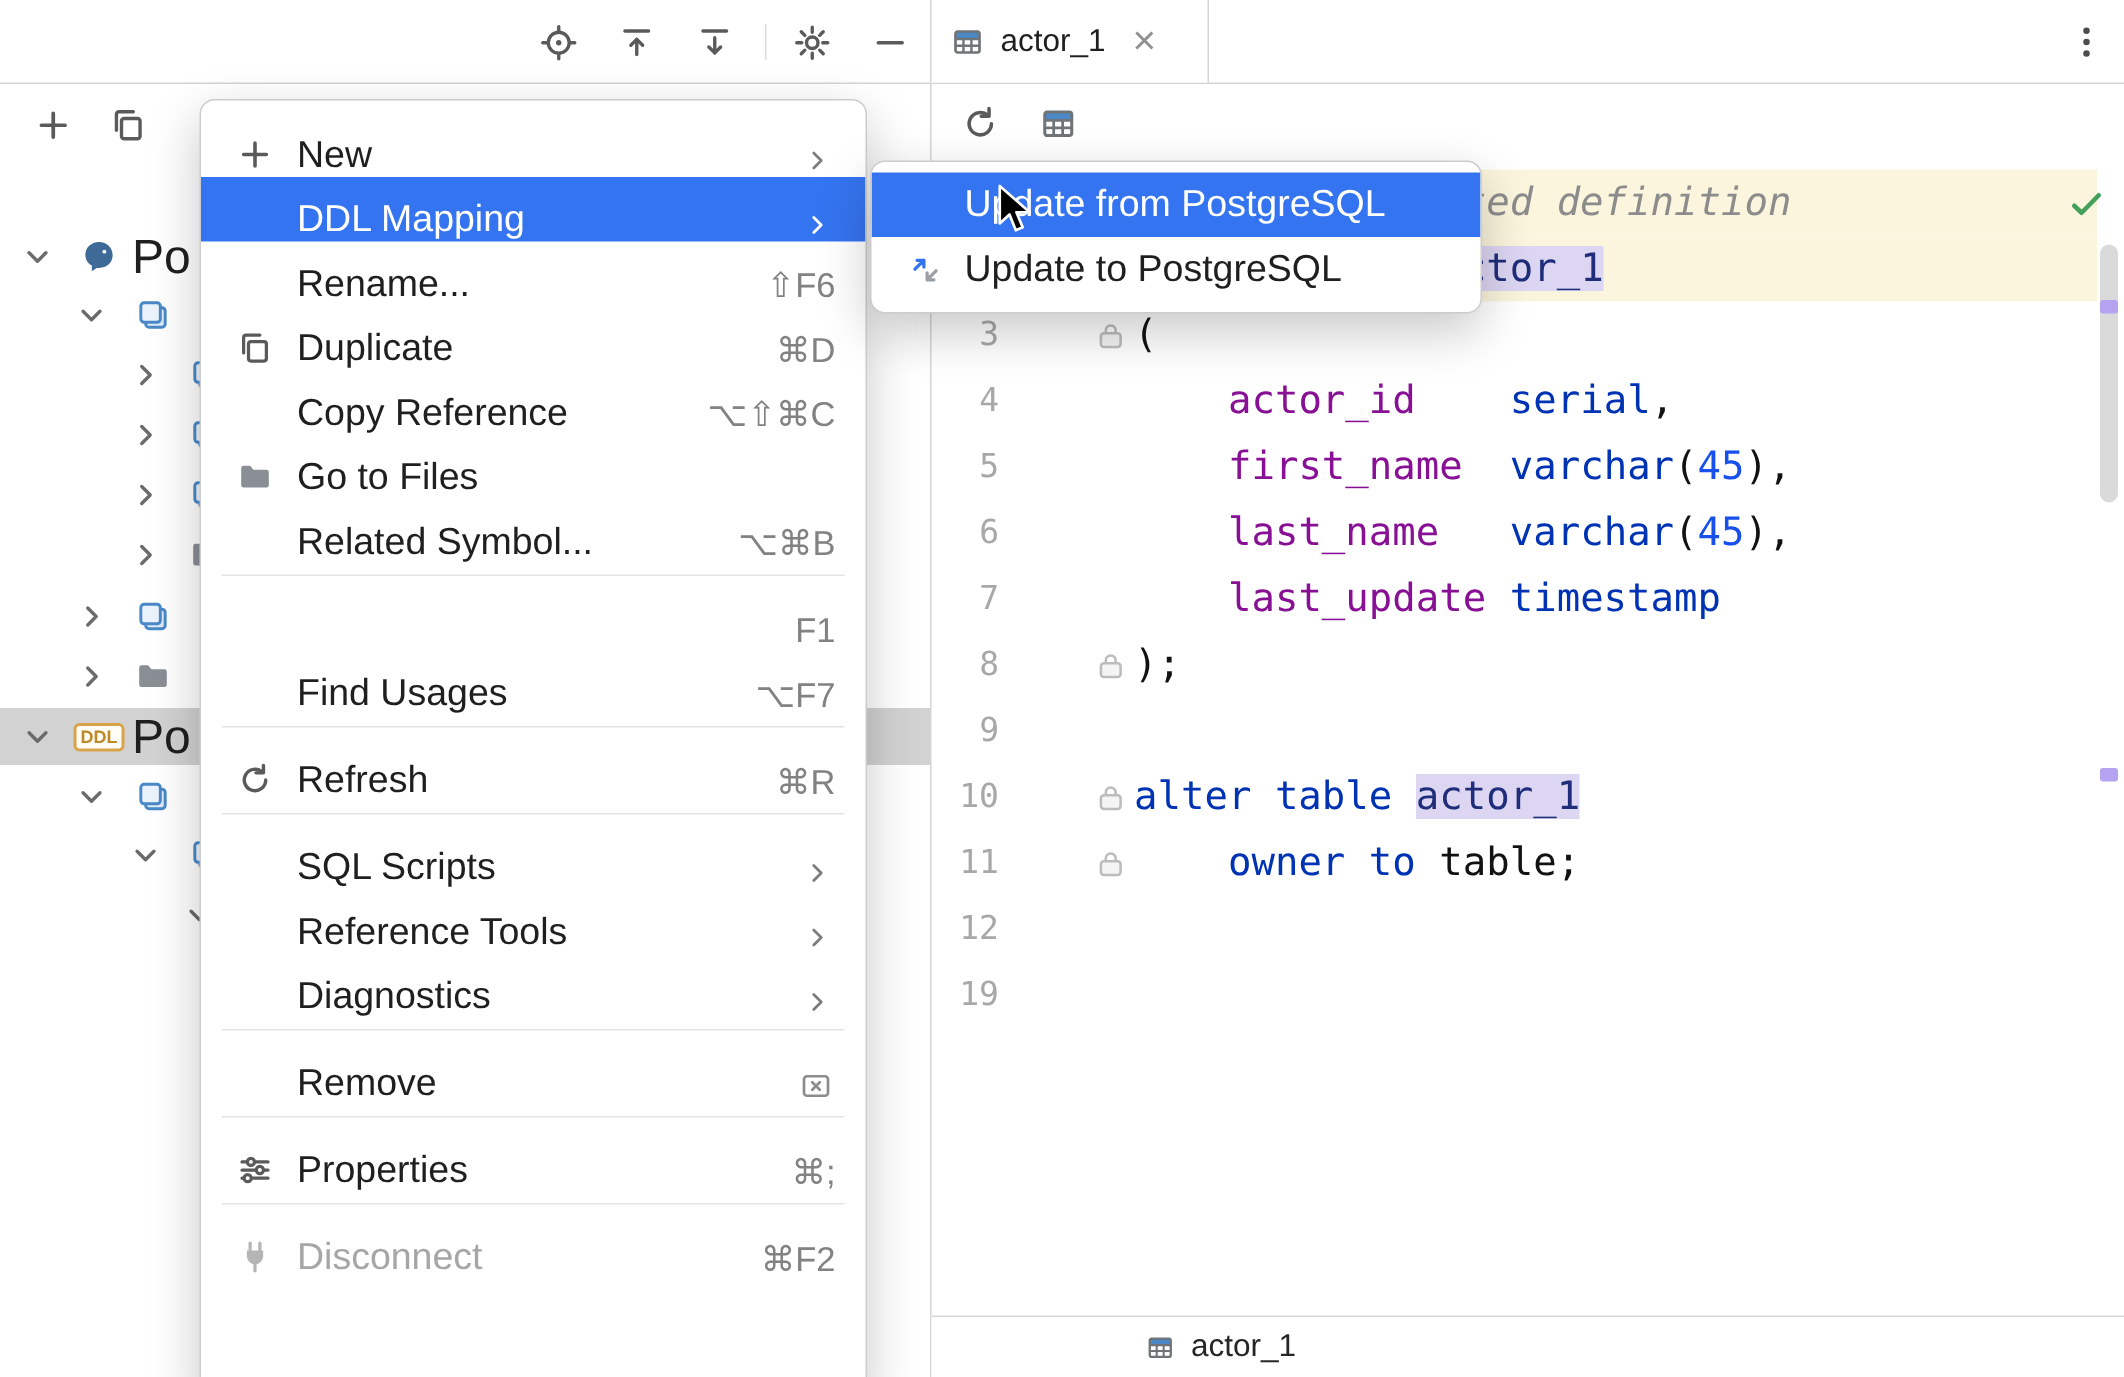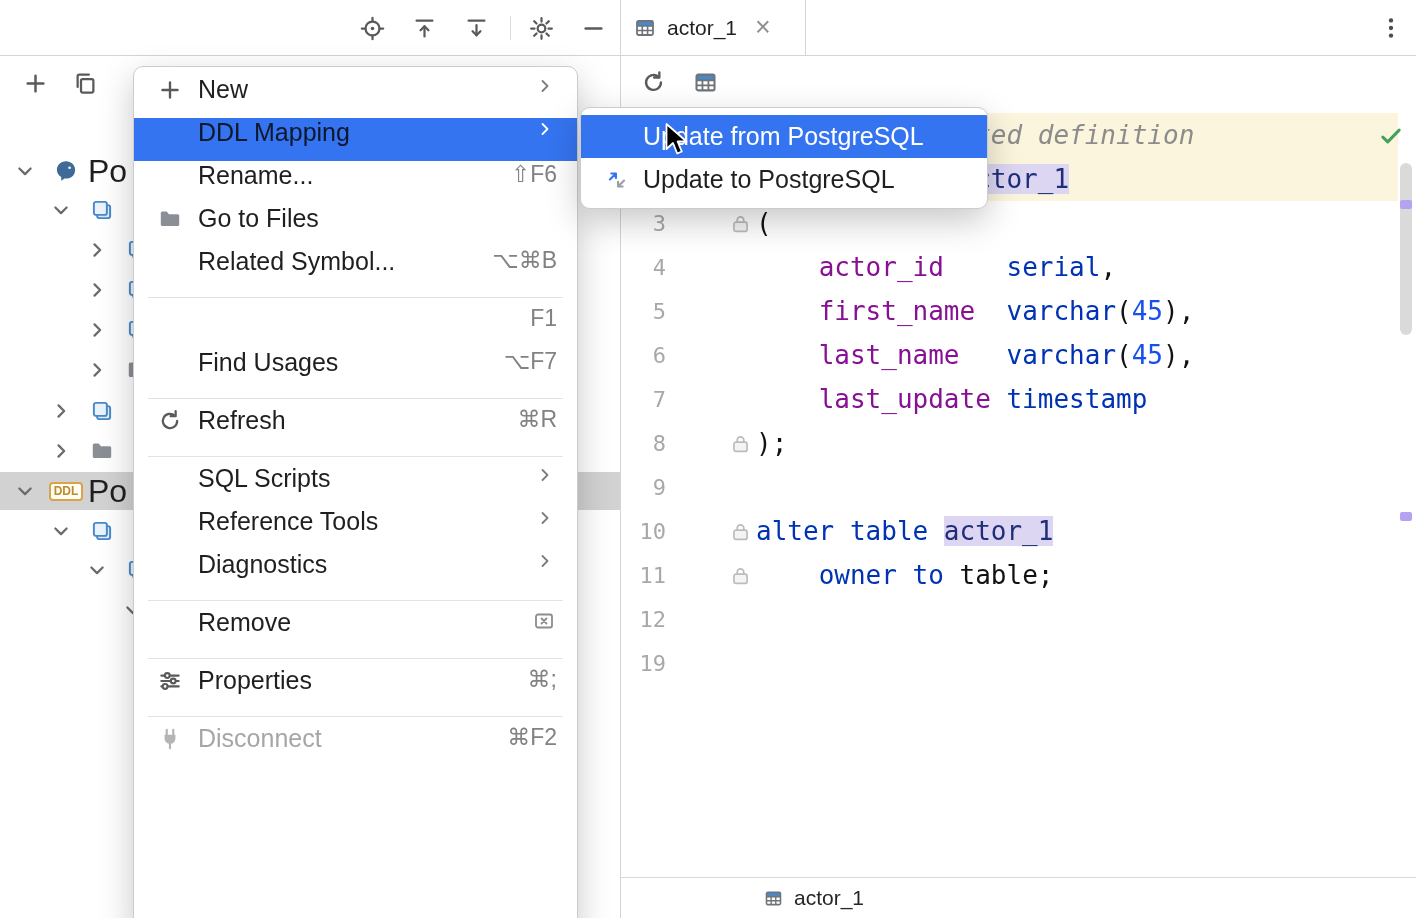--- a/index.html
+++ b/index.html
@@ -63,22 +63,22 @@
   .scroll-thumb{position:absolute;left:779px;top:107px;width:12px;height:172px;background:#dadada;border-radius:6px}
   .scroll-mark{position:absolute;left:779px;width:12px;height:9px;background:var(--scroll-mark,#b5a3f2);border-radius:2px}
   .ed-status{position:absolute;left:0;top:821px;width:100%;height:41px;border-top:1px solid #d8d8d8;background:#fff;
              display:flex;align-items:center;padding-left:142px;gap:10px;font-size:21px;color:#262626}
   .ed-status svg{width:21px;height:21px;display:block}
 
   
   .context-menu{position:absolute;left:133px;top:66px;width:445px;height:870px;background:#fff;
                 border:1px solid #cccccc;border-radius:10px;box-shadow:0 12px 34px rgba(0,0,0,.22);
                 padding-top:8px;z-index:50;overflow:hidden}
-  .menu-item{height:43px;display:flex;align-items:flex-start;padding:0 20px;font-size:25px;color:#1f1f1f}
-  .menu-item.selected{background:var(--accent,#3574f0);color:#0f172a}
+  .menu-item{height:43px;display:flex;align-items:flex-end;padding:0 20px;font-size:25px;color:#1f1f1f}
+  .menu-item.selected{background:var(--accent,#3574f0);color:#ffffff}
   .menu-item.disabled{color:#a6a6a6}
   .mi-icon{width:32px;height:30px;margin-right:12px;display:flex;align-items:center;justify-content:center;flex:none}
   .mi-icon svg{width:26px;height:26px;display:block}
   .mi-label{flex:none;white-space:nowrap}
   .mi-right{margin-left:auto;display:flex;align-items:center;gap:4px}
   .mi-shortcut{font-size:23px;color:#828282}
   .mi-arrow{width:22px;height:22px;color:#7d7d7d;display:flex;align-items:center}
   .mi-arrow svg{width:20px;height:20px}
   .menu-item.selected .mi-arrow{color:#fff}
   .mi-trail{width:26px;height:26px;display:flex;align-items:center;justify-content:center}
@@ -468,20 +468,39 @@
       <div class="menu-item">
         <div class="mi-icon"></div>
         <div class="mi-label">Rename...</div>
         <div class="mi-right">
           <div class="mi-shortcut">⇧F6</div>
         </div>
       </div>
       <div class="menu-item">
         <div class="mi-icon">
           <svg viewBox="0 0 24 24">
+            <rect x="8" y="8" width="11" height="12" rx="1.5" fill="none" stroke="#5a5a5a" stroke-width="2"></rect>
+            <path d="M5 15V5.5A1.5 1.5 0 0 1 6.5 4H15" fill="none" stroke="#5a5a5a" stroke-width="2" stroke-linecap="round"></path>
+          </svg>
+        </div>
+        <div class="mi-label">Duplicate</div>
+        <div class="mi-right">
+          <div class="mi-shortcut">⌘D</div>
+        </div>
+      </div>
+      <div class="menu-item">
+        <div class="mi-icon"></div>
+        <div class="mi-label">Copy Reference</div>
+        <div class="mi-right">
+          <div class="mi-shortcut">⌥⇧⌘C</div>
+        </div>
+      </div>
+      <div class="menu-item">
+        <div class="mi-icon">
+          <svg viewBox="0 0 24 24">
             <path d="M3.5 6.5A1.5 1.5 0 0 1 5 5h4l2 2.5h8A1.5 1.5 0 0 1 20.5 9v8a1.5 1.5 0 0 1-1.5 1.5H5A1.5 1.5 0 0 1 3.5 17z" fill="#8a8f96"></path>
           </svg>
         </div>
         <div class="mi-label">Go to Files</div>
         <div class="mi-right"></div>
       </div>
       <div class="menu-item">
         <div class="mi-icon"></div>
         <div class="mi-label">Related Symbol...</div>
         <div class="mi-right">

